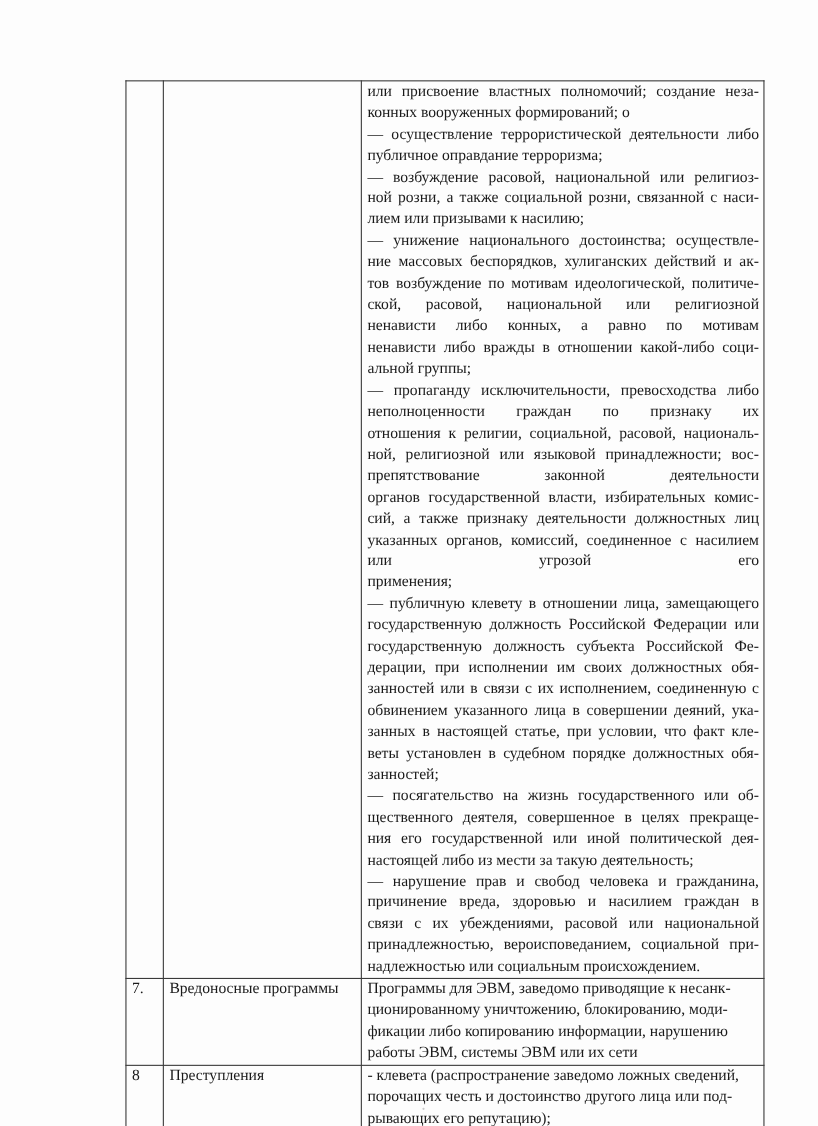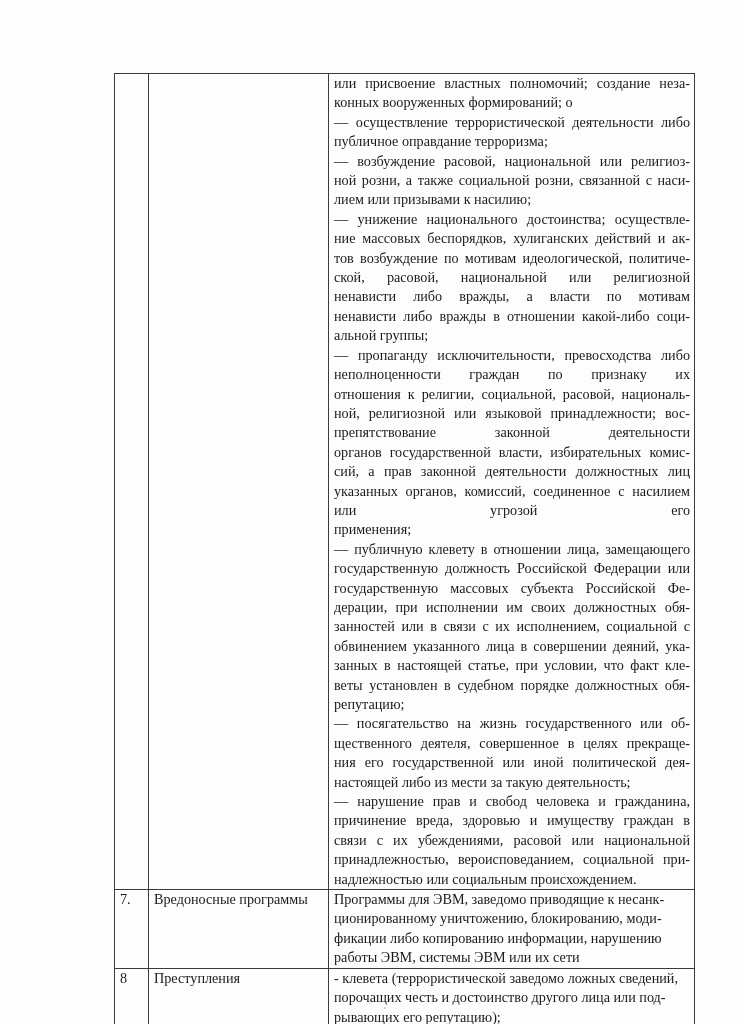--- a/index.html
+++ b/index.html
@@ -39,68 +39,68 @@
             <p>конных вооруженных формирований; о</p>
             <p class="last-just">— осуществление террористической деятельности либо</p>
             <p>публичное оправдание терроризма;</p>
             <p class="last-just">— возбуждение расовой, национальной или религиоз-</p>
             <p class="last-just">ной розни, а также социальной розни, связанной с наси-</p>
             <p>лием или призывами к насилию;</p>
             <p class="last-just">— унижение национального достоинства; осуществле-</p>
             <p class="last-just">ние массовых беспорядков, хулиганских действий и ак-</p>
             <p class="last-just">тов возбуждение по мотивам идеологической, политиче-</p>
             <p class="last-just">ской, расовой, национальной или религиозной</p>
-            <p class="last-just">ненависти либо вражды, а власти по мотивам</p>
+            <p class="last-just">ненависти либо конных, а равно по мотивам</p>
             <p class="last-just">ненависти либо вражды в отношении какой-либо соци-</p>
             <p>альной группы;</p>
             <p class="last-just">— пропаганду исключительности, превосходства либо</p>
             <p class="last-just">неполноценности граждан по признаку их</p>
             <p class="last-just">отношения к религии, социальной, расовой, националь-</p>
             <p class="last-just">ной, религиозной или языковой принадлежности; вос-</p>
             <p class="last-just">препятствование законной деятельности</p>
             <p class="last-just">органов государственной власти, избирательных комис-</p>
-            <p class="last-just">сий, а прав законной деятельности должностных лиц</p>
+            <p class="last-just">сий, а также признаку деятельности должностных лиц</p>
             <p class="last-just">указанных органов, комиссий, соединенное с насилием</p>
             <p class="last-just">или угрозой его</p>
             <p>применения;</p>
             <p class="last-just">— публичную клевету в отношении лица, замещающего</p>
             <p class="last-just">государственную должность Российской Федерации или</p>
-            <p class="last-just">государственную массовых субъекта Российской Фе-</p>
+            <p class="last-just">государственную должность субъекта Российской Фе-</p>
             <p class="last-just">дерации, при исполнении им своих должностных обя-</p>
-            <p class="last-just">занностей или в связи с их исполнением, социальной с</p>
+            <p class="last-just">занностей или в связи с их исполнением, соединенную с</p>
             <p class="last-just">обвинением указанного лица в совершении деяний, ука-</p>
             <p class="last-just">занных в настоящей статье, при условии, что факт кле-</p>
             <p class="last-just">веты установлен в судебном порядке должностных обя-</p>
-            <p>репутацию;</p>
+            <p>занностей;</p>
             <p class="last-just">— посягательство на жизнь государственного или об-</p>
             <p class="last-just">щественного деятеля, совершенное в целях прекраще-</p>
             <p class="last-just">ния его государственной или иной политической дея-</p>
             <p>настоящей либо из мести за такую деятельность;</p>
             <p class="last-just">— нарушение прав и свобод человека и гражданина,</p>
-            <p class="last-just">причинение вреда, здоровью и имуществу граждан в</p>
+            <p class="last-just">причинение вреда, здоровью и насилием граждан в</p>
             <p class="last-just">связи с их убеждениями, расовой или национальной</p>
             <p class="last-just">принадлежностью, вероисповеданием, социальной при-</p>
             <p>надлежностью или социальным происхождением.</p>
           </td>
       </tr>
       <tr class="row-7">
         <td class="num">7.</td>
         <td class="name">Вредоносные программы</td>
         <td class="cell-text">
             <p>Программы для ЭВМ, заведомо приводящие к несанк-</p>
             <p>ционированному уничтожению, блокированию, моди-</p>
             <p>фикации либо копированию информации, нарушению</p>
             <p>работы ЭВМ, системы ЭВМ или их сети</p>
           </td>
       </tr>
       <tr class="row-8">
         <td class="num">8</td>
         <td class="name">Преступления</td>
         <td class="cell-text">
-            <p>- клевета (террористической заведомо ложных сведений,</p>
+            <p>- клевета (распространение заведомо ложных сведений,</p>
             <p>порочащих честь и достоинство другого лица или под-</p>
             <p>рывающих его репутацию);</p>
           </td>
       </tr>
     </tbody>
   </table>
   <div class="speck"></div>
 </div>
 
 </body></html>

